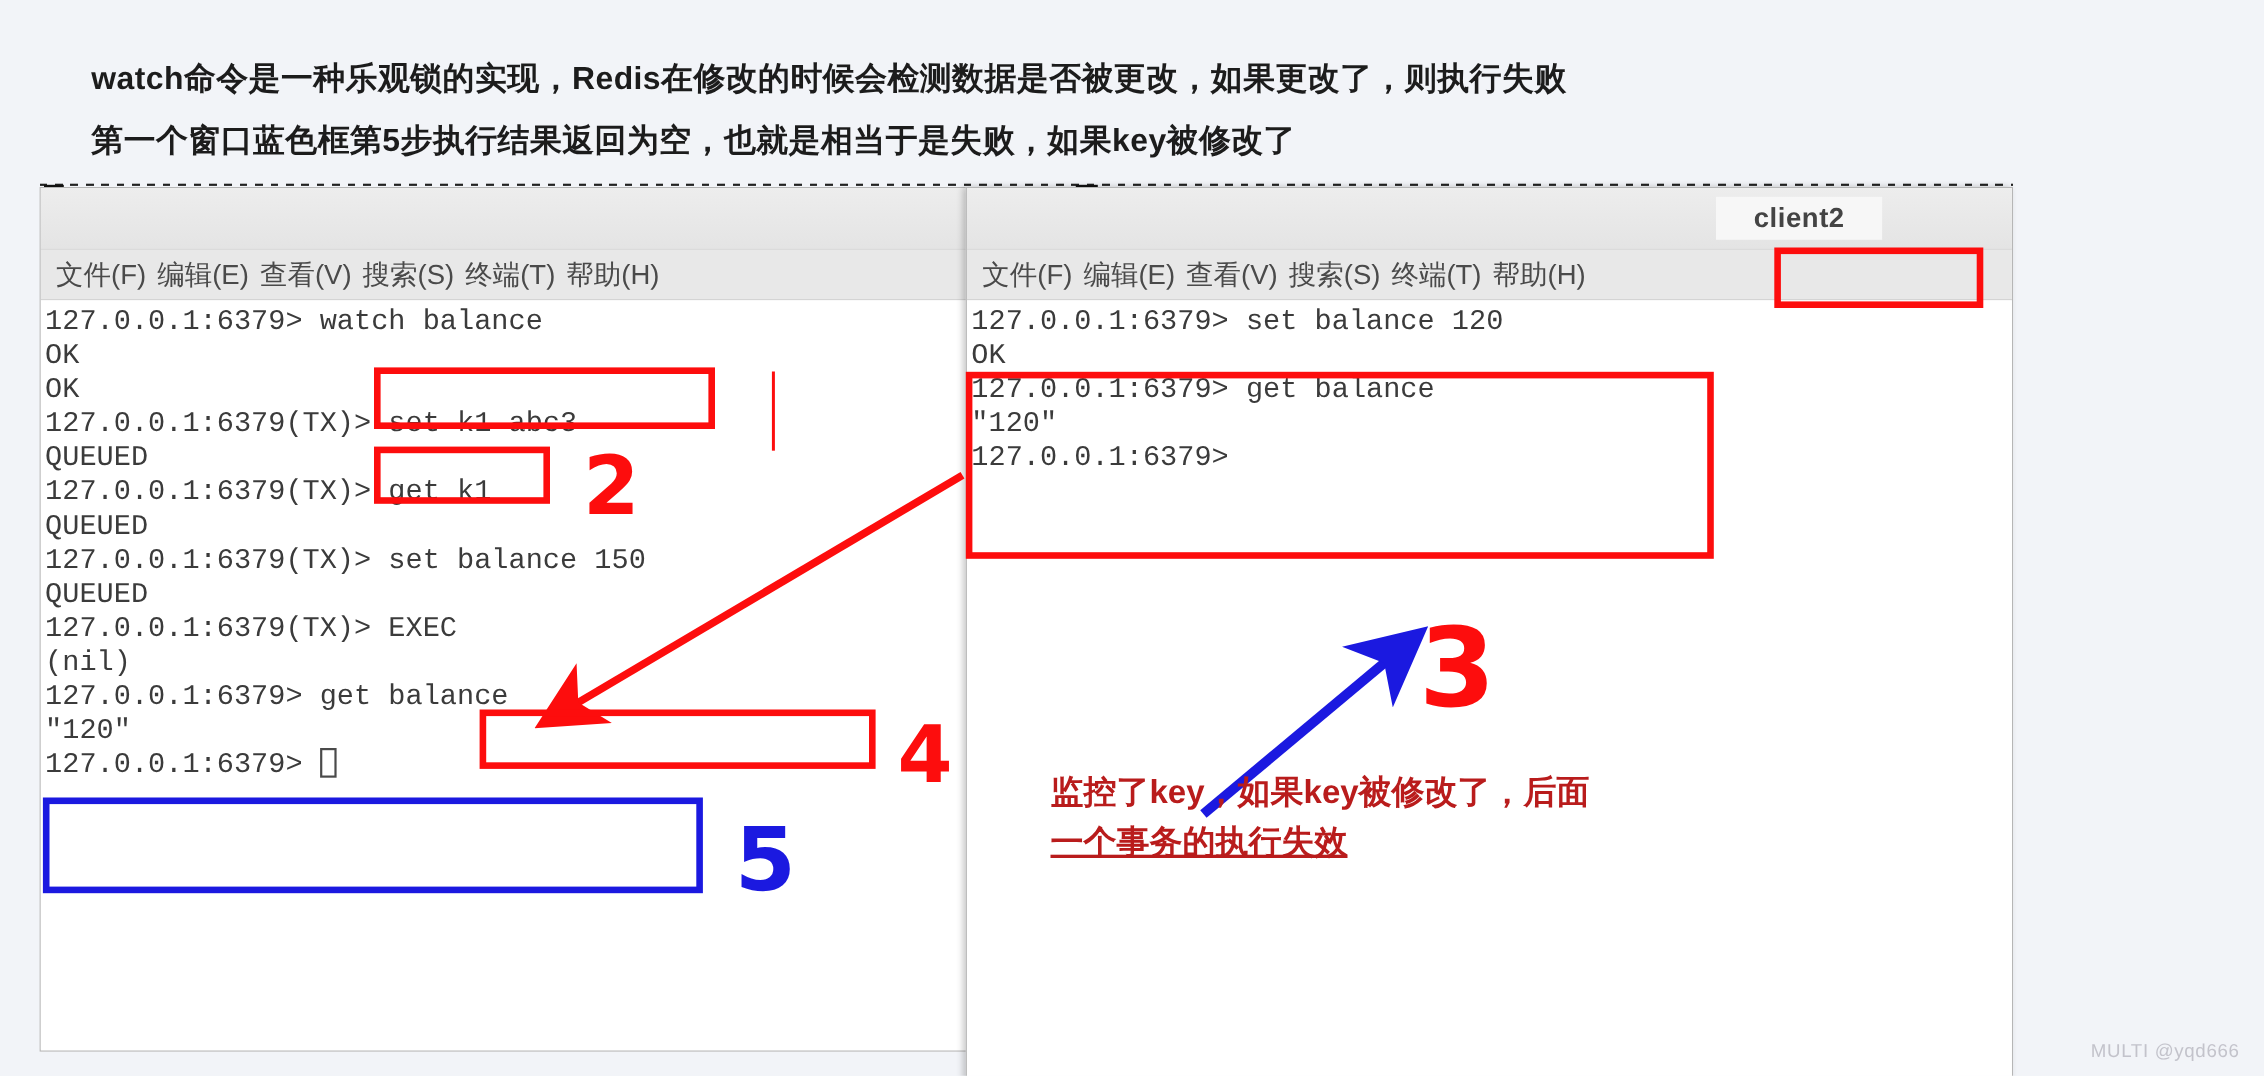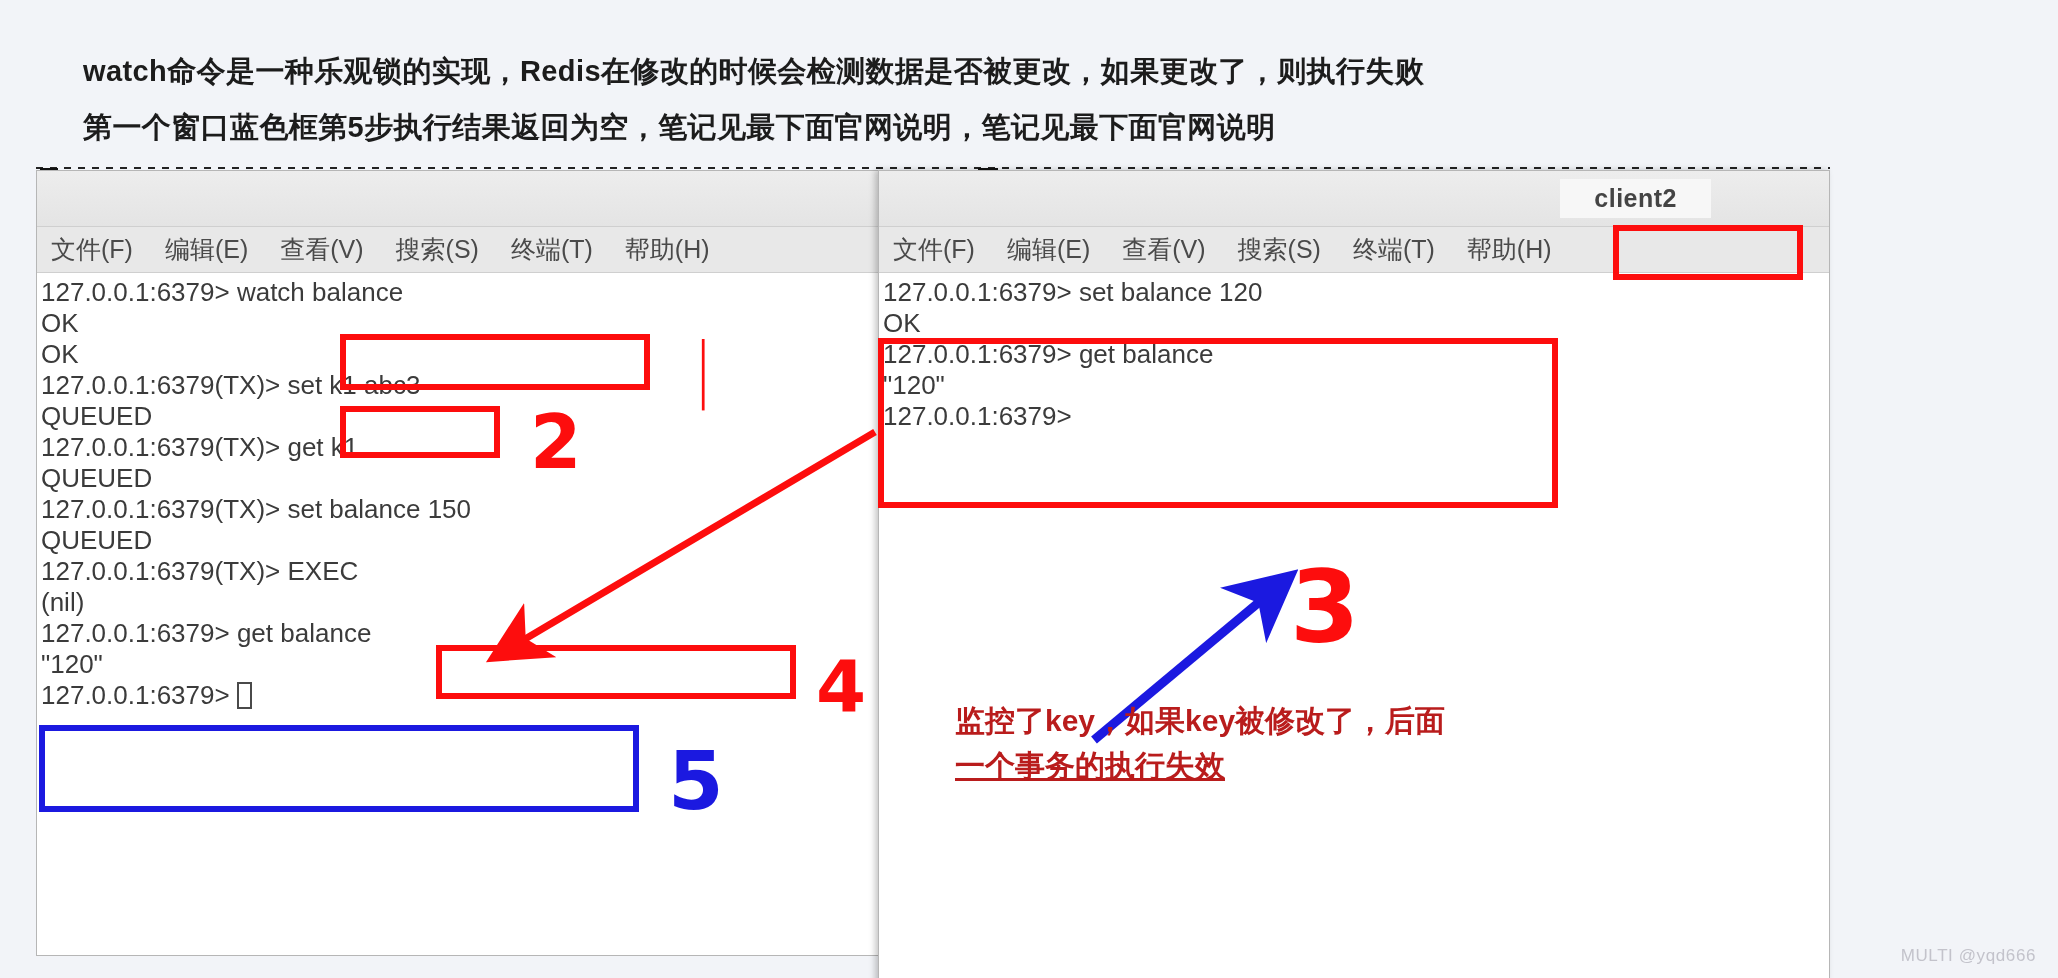--- a/index.html
+++ b/index.html
@@ -69,32 +69,32 @@
     letter-spacing: .5px;
   }
 
   .menubar {
     height: 46px;
     background: #e8e8e8;
     border-bottom: 1px solid #cfcfcf;
     display: flex;
     align-items: center;
     padding-left: 14px;
-    gap: 32px;
+    gap: 10px;
   }
   .menu-item {
     font-size: 25px;
     color: #4a4a4a;
     white-space: nowrap;
   }
 
   .term-body {
     background: #ffffff;
     padding: 4px 0 0 4px;
-    font-family: Liberation Sans, sans-serif;
+    font-family: Liberation Mono, monospace;
     font-size: 26px;
     line-height: 31px;
     color: #3b3b3b;
     position: relative;
     height: calc(100% - 103px);
   }
   .term-line { white-space: pre; }
   .cursor-block {
     display: inline-block;
     width: 15px; height: 27px;
@@ -141,21 +141,21 @@
     color: #c3c3cb;
     letter-spacing: .6px;
   }
 </style>
 </head>
 <body>
 
 <div id="root">
 
   <div class="headline" id="headline-1">watch命令是一种乐观锁的实现，Redis在修改的时候会检测数据是否被更改，如果更改了，则执行失败</div>
-  <div class="headline" id="headline-2">第一个窗口蓝色框第5步执行结果返回为空，笔记见最下面官网说明，笔记见最下面官网说明</div>
+  <div class="headline" id="headline-2">第一个窗口蓝色框第5步执行结果返回为空，也就是相当于是失败，如果key被修改了</div>
 
   <div class="dashed-band"></div>
   <div class="drag-marker" id="drag-marker-left"></div>
   <div class="drag-marker" id="drag-marker-right"></div>
 
   <div class="term-window" id="term-left">
     <div class="titlebar"></div>
     <div class="menubar">
       <span class="menu-item">文件(F)</span>
       <span class="menu-item">编辑(E)</span>

